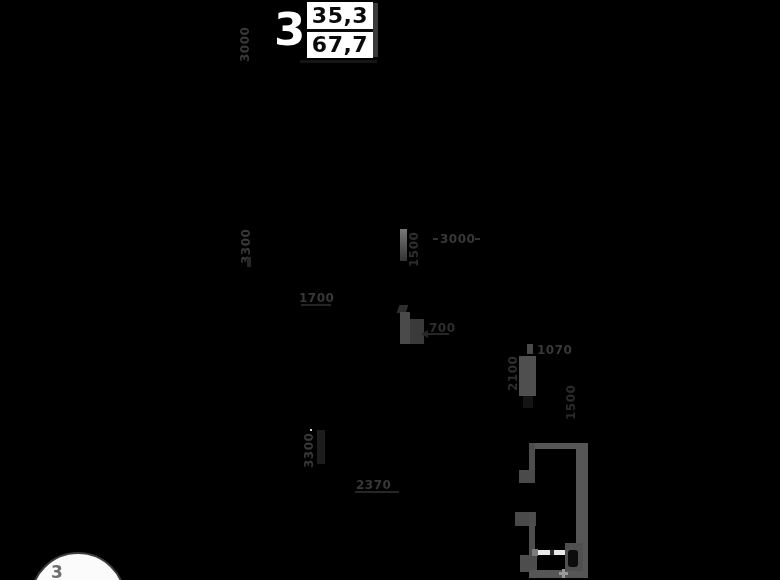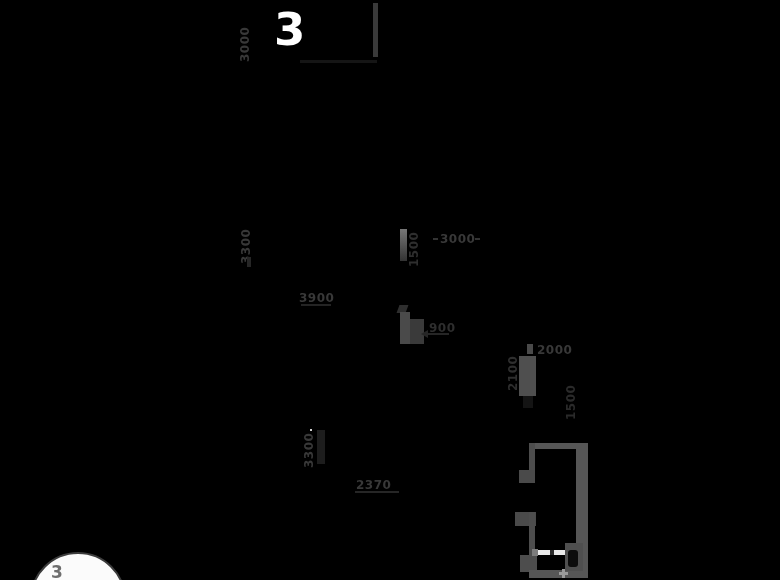--- a/index.html
+++ b/index.html
@@ -39,48 +39,53 @@
   .arrow-head { width: 0; height: 0; border-top: 4px solid transparent;
                 border-bottom: 4px solid transparent; border-right: 7px solid #262626; }
 </style>
 </head>
 <body>
 
 <div class="plan">
 
   <div class="abs unit-number" style="left:274px; top:7px;">3</div>
 
+  <div class="abs area-box" style="left:307px; top:2px; width:66px; height:56px;">
+    <div class="area-cell">35,3</div>
+    <div class="area-divider"></div>
+    <div class="area-cell">67,7</div>
+  </div>
   <div class="abs box-shadow-strip" style="left:373px; top:3px; width:5px; height:54px;"></div>
 
   <div class="abs" style="left:300px; top:60px; width:77px; height:3px; background:#151515;"></div>
 
   <div class="abs dim dim-v" style="left:238px; top:16px; height:46px;">3000</div>
 
   <div class="abs dim dim-v" style="left:239px; top:220px; height:44px;">3300</div>
   <div class="abs tick" style="left:247px; top:257px; width:4px; height:10px; background:#262626;"></div>
 
-  <div class="abs dim" style="left:299px; top:291px;">3900</div>
+  <div class="abs dim" style="left:299px; top:291px;">1700</div>
   <div class="abs" style="left:301px; top:304px; width:30px; height:2px; background:#242424;"></div>
 
   <div class="abs tick" style="left:433px; top:238px; width:5px; height:2px; background:#333;"></div>
   <div class="abs dim" style="left:440px; top:232px;">3000</div>
   <div class="abs tick" style="left:475px; top:238px; width:5px; height:2px; background:#333;"></div>
 
   <div class="abs" style="left:400px; top:229px; width:7px; height:32px; background:linear-gradient(#777,#333);"></div>
   <div class="abs dim dim-v dim-dark" style="left:407px; top:231px; height:36px;">1500</div>
 
   <div class="abs" style="left:398px; top:305px; width:9px; height:8px; background:#2e2e2e; transform:skewX(-20deg);"></div>
   <div class="abs grayblock" style="left:400px; top:312px; width:10px; height:32px;"></div>
   <div class="abs" style="left:410px; top:319px; width:14px; height:25px; background:#3a3a3a;"></div>
-  <div class="abs dim dim-dark" style="left:429px; top:321px;">900</div>
+  <div class="abs dim dim-dark" style="left:429px; top:321px;">700</div>
   <div class="abs arrow-head" style="left:421px; top:330px;"></div>
   <div class="abs arrow-line" style="left:427px; top:333px; width:22px;"></div>
 
   <div class="abs grayblock" style="left:527px; top:344px; width:6px; height:10px;"></div>
-  <div class="abs dim" style="left:537px; top:343px;">2000</div>
+  <div class="abs dim" style="left:537px; top:343px;">1070</div>
 
   <div class="abs dim dim-v dim-dark" style="left:506px; top:349px; height:42px;">2100</div>
   <div class="abs" style="left:519px; top:356px; width:17px; height:40px; background:#4f4f4f;"></div>
   <div class="abs" style="left:523px; top:396px; width:10px; height:12px; background:#141414;"></div>
 
   <div class="abs dim dim-v dim-darker" style="left:564px; top:384px; height:36px;">1500</div>
 
   <div class="abs" style="left:310px; top:429px; width:2px; height:2px; background:#cfcfcf;"></div>
   <div class="abs dim dim-v" style="left:302px; top:430px; height:38px;">3300</div>
   <div class="abs" style="left:317px; top:430px; width:8px; height:34px; background:#1d1d1d;"></div>

